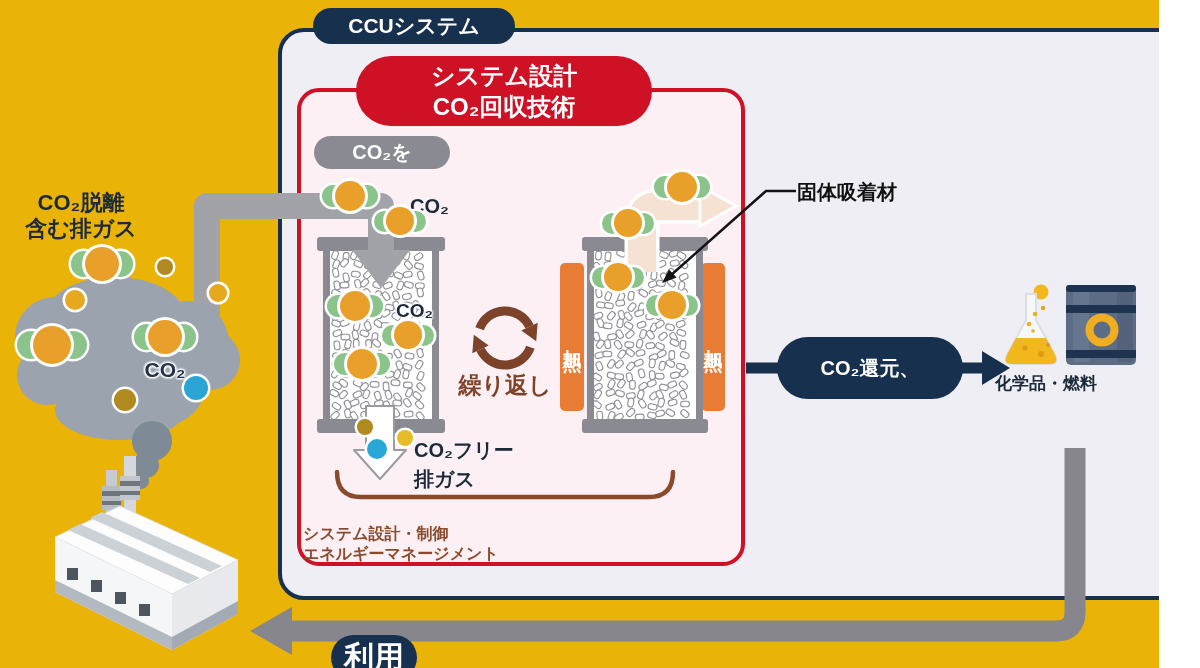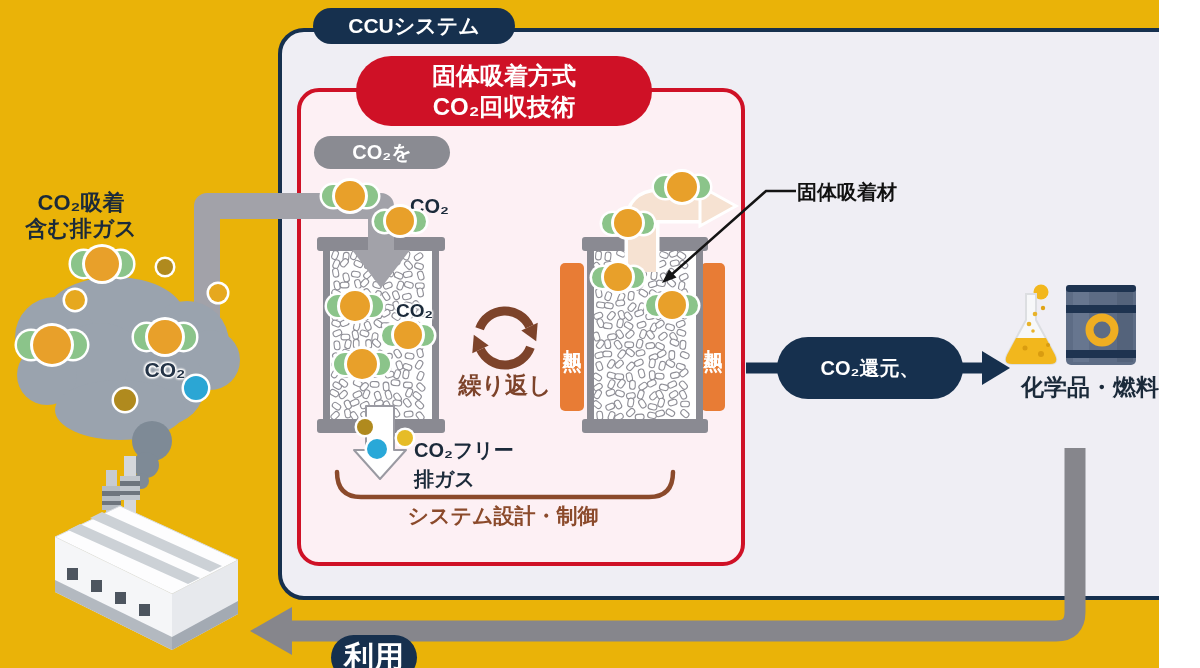--- a/index.html
+++ b/index.html
@@ -443,52 +443,53 @@
       <rect x="119" y="174" width="11" height="12"></rect>
     </g>
   </svg>
 
   <div class="abs pill" style="left:313px;top:8px;width:202px;height:36px;border-radius:18px;background:#16304e;font-size:21px;">
     <span>CCUシステム</span>
   </div>
 
   <div class="abs pill" style="left:356px;top:56px;width:296px;height:70px;border-radius:35px;background:#cf1126;font-size:24px;line-height:1.3;">
     <div>
-      <span>固体吸着方式</span>
+      <span>システム設計</span>
       <span>CO₂回収技術</span>
     </div>
   </div>
 
   <div class="abs pill" style="left:314px;top:136px;width:136px;height:33px;border-radius:17px;background:#8a8b92;font-size:20px;">
     <span>CO₂を</span>
   </div>
 
 
   <div class="abs lbl" style="left:11px;top:190px;width:140px;text-align:center;font-size:22px;line-height:1.18;">
-    <span style="display:block">CO₂吸着</span>
+    <span style="display:block">CO₂脱離</span>
     <span style="display:block">含む排ガス</span>
   </div>
 
   <div class="abs lbl halo" style="left:137px;top:357px;width:56px;text-align:center;font-size:21px;color:#243447;"><span>CO₂</span></div>
 
   <div class="abs lbl" style="left:410px;top:194px;font-size:20px;"><span>CO₂</span></div>
 
   <div class="abs lbl halo" style="left:396px;top:300px;font-size:19px;"><span>CO₂</span></div>
 
   <div class="abs lbl" style="left:797px;top:180px;font-size:20px;color:#111111;"><span>固体吸着材</span></div>
 
   <div class="abs lbl" style="left:453px;top:372px;width:104px;text-align:center;font-size:23px;color:#7d432a;"><span>繰り返し</span></div>
 
   <div class="abs lbl" style="left:414px;top:436px;font-size:20px;line-height:1.45;">
     <span style="display:block">CO₂フリー</span>
     <span style="display:block">排ガス</span>
   </div>
 
-  <div class="abs lbl" style="left:303px;top:503px;width:400px;text-align:center;font-size:21px;line-height:1.24;color:#8b4a2b;">
+  <div class="abs lbl" style="left:303px;top:524px;width:400px;font-size:16px;line-height:1.24;color:#8b4a2b;">
     <span style="display:block">システム設計・制御</span>
+    <span style="display:block">エネルギーマネージメント</span>
   </div>
 
   <div class="abs pill" style="left:777px;top:337px;width:186px;height:62px;border-radius:31px;background:#16304e;font-size:20px;line-height:1.35;">
     <div>
       <span>CO₂還元、</span>
     </div>
   </div>
 
   <svg class="abs" width="150" height="92" style="left:995px;top:282px;">
     <g>
@@ -508,21 +509,21 @@
       <rect x="71" y="3" width="70" height="80" rx="5" fill="#5d6c85"></rect>
       <rect x="78" y="6" width="16" height="74" fill="#67768f"></rect>
       <rect x="122" y="6" width="16" height="74" fill="#54637b"></rect>
       <rect x="71" y="3" width="70" height="7" rx="3" fill="#1e3350"></rect>
       <rect x="71" y="23" width="70" height="8" fill="#1e3350"></rect>
       <rect x="71" y="68" width="70" height="8" fill="#1e3350"></rect>
       <circle cx="107" cy="48" r="12.5" fill="none" stroke="#efae22" stroke-width="8"></circle>
     </g>
   </svg>
 
-  <div class="abs lbl" style="left:995px;top:374px;width:164px;text-align:right;font-size:23px;"><span>化学品・燃料</span></div>
+  <div class="abs lbl" style="left:995px;top:374px;width:164px;text-align:left;font-size:17px;"><span>化学品・燃料</span></div>
 
   <div class="abs pill" style="left:331px;top:635px;width:86px;height:45px;border-radius:23px;background:#16304e;font-size:30px;">
     <span>利用</span>
   </div>
 
 <div class="mol" style="left: 70.55px; top: 247px; width: 62.9px; height: 34px;">
       <div style="position: absolute; top: 4.25px; left: 0px; width: 25.5px; height: 25.5px; background: rgb(139, 196, 138); box-shadow: rgb(255, 255, 255) 0px 0px 0px 2.5px;"></div>
       <div style="position: absolute; top: 4.25px; left: 37.4px; width: 25.5px; height: 25.5px; background: rgb(139, 196, 138); box-shadow: rgb(255, 255, 255) 0px 0px 0px 2.5px;"></div>
       <div style="position: absolute; top: 0px; left: 14.45px; width: 34px; height: 34px; background: rgb(232, 160, 42); box-shadow: rgb(255, 255, 255) 0px 0px 0px 3px;"></div>
     </div>

